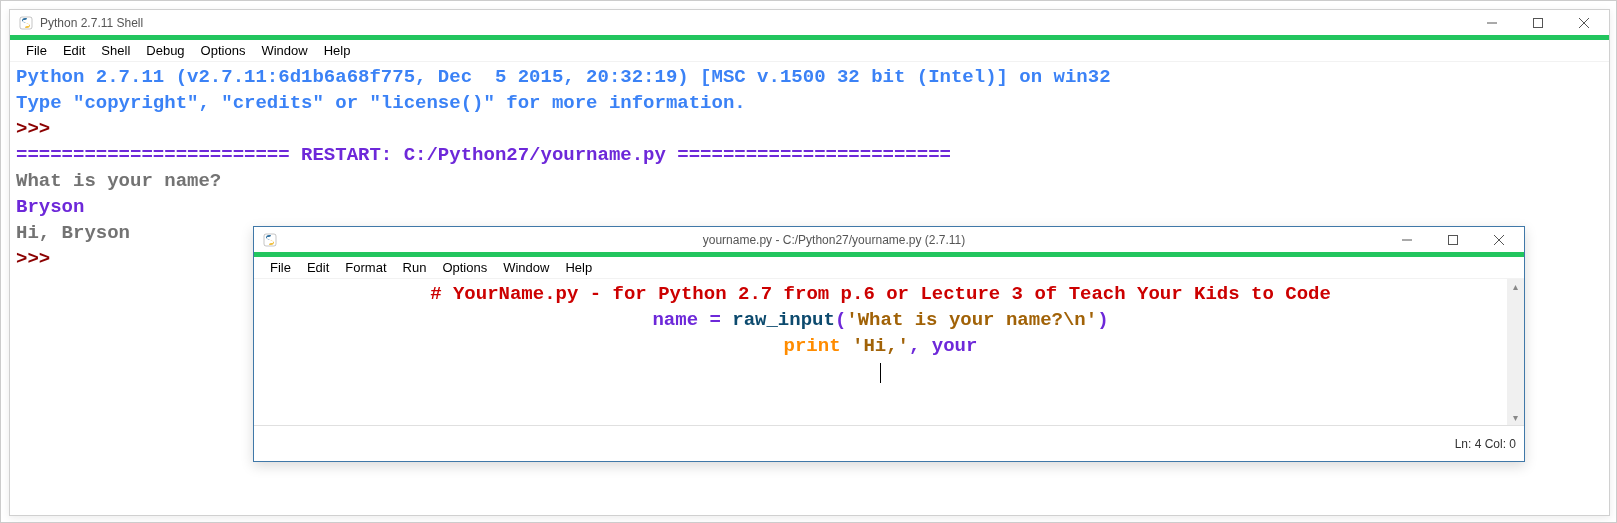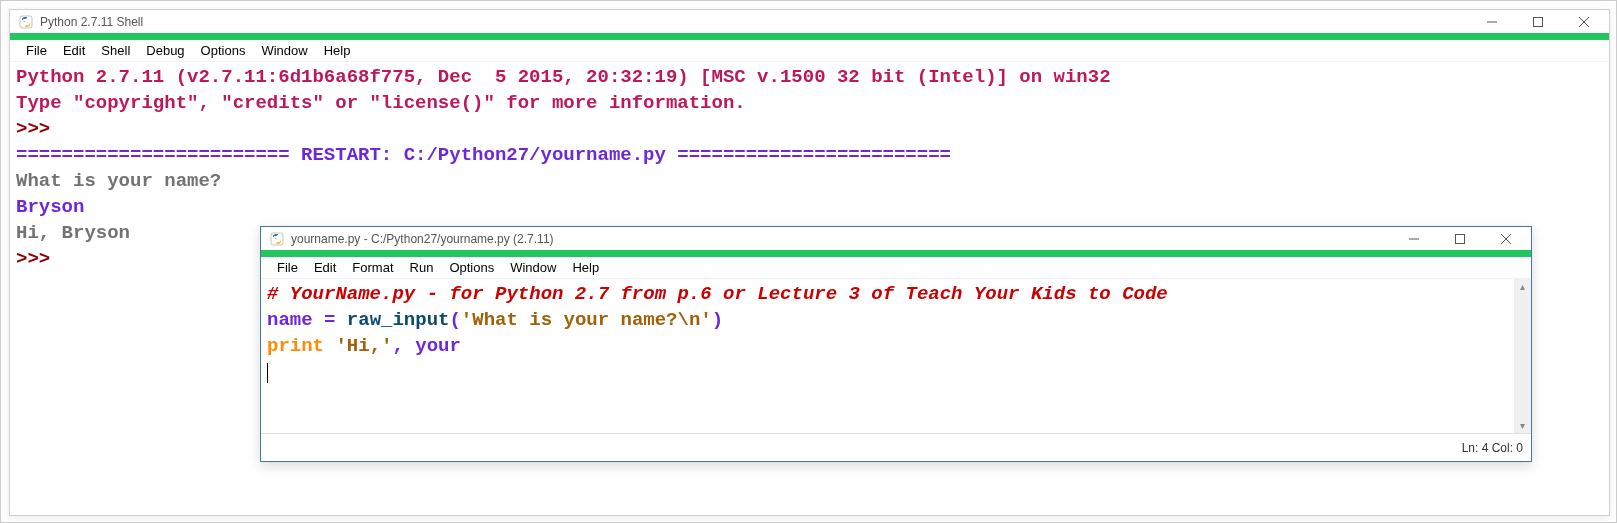--- a/index.html
+++ b/index.html
@@ -18,35 +18,36 @@
     display: flex;
     flex-direction: column;
   }
   .shell-window {
     left: 8px; top: 8px;
     width: 1601px; height: 507px;
     border: 1px solid #d0d0d0;
     box-shadow: 0 2px 8px rgba(0,0,0,0.08);
   }
   .editor-window {
-    left: 259px; top: 225px;
+    left: 252px; top: 225px;
     width: 1272px; height: 236px;
     border: 1px solid #4078a8;
     box-shadow: 0 4px 12px rgba(0,0,0,0.15);
     z-index: 2;
+    text-align: center;
   }
   .titlebar {
     height: 30px;
     display: flex;
     align-items: center;
     padding: 0 2px 0 8px;
     background: #fff;
     color: #555;
     font-size: 12px;
-    border-bottom: 7px solid #22c55e;
+    border-bottom: 5px solid #22c55e;
   }
   .title-icon {
     width: 16px; height: 16px;
     margin-right: 6px;
     position: relative;
     flex-shrink: 0;
   }
   .title-icon svg { display:block; }
   .titlebar .title-text { flex: 1; }
   .win-controls {
@@ -107,35 +108,35 @@
     width: 17px;
     background: #f0f0f0;
     display:flex;
     flex-direction:column;
     justify-content: space-between;
     align-items:center;
     padding: 2px 0;
   }
   .scroll-gutter .arrow { font-size:10px; color:#888; }
   .statusbar {
-    height: 28px;
+    height: 36px;
     border-top: 1px solid #e0e0e0;
     display: flex;
     justify-content: flex-end;
     align-items: center;
     font-size: 12px;
     color: #333;
     padding: 0 8px;
     background:#fff;
   }
-  .tok-version { color: #be185d; }
+  .tok-version { color: #3b82f6; }
   .tok-prompt { color: #8b0000; }
   .tok-blue { color: #737373; }
   .tok-black { color: #6d28d9; }
-  .tok-comment { color: #cc0000; font-style: italic; }
+  .tok-comment { color: #cc0000; }
   .tok-builtin { color: #0c4a6e; }
   .tok-string { color: #a16207; }
   .tok-keyword { color: #ff8c00; }
   .cursor {
     display:inline-block;
     width:1px; height:20px;
     background:#000;
     vertical-align: text-bottom;
   }
 </style>

